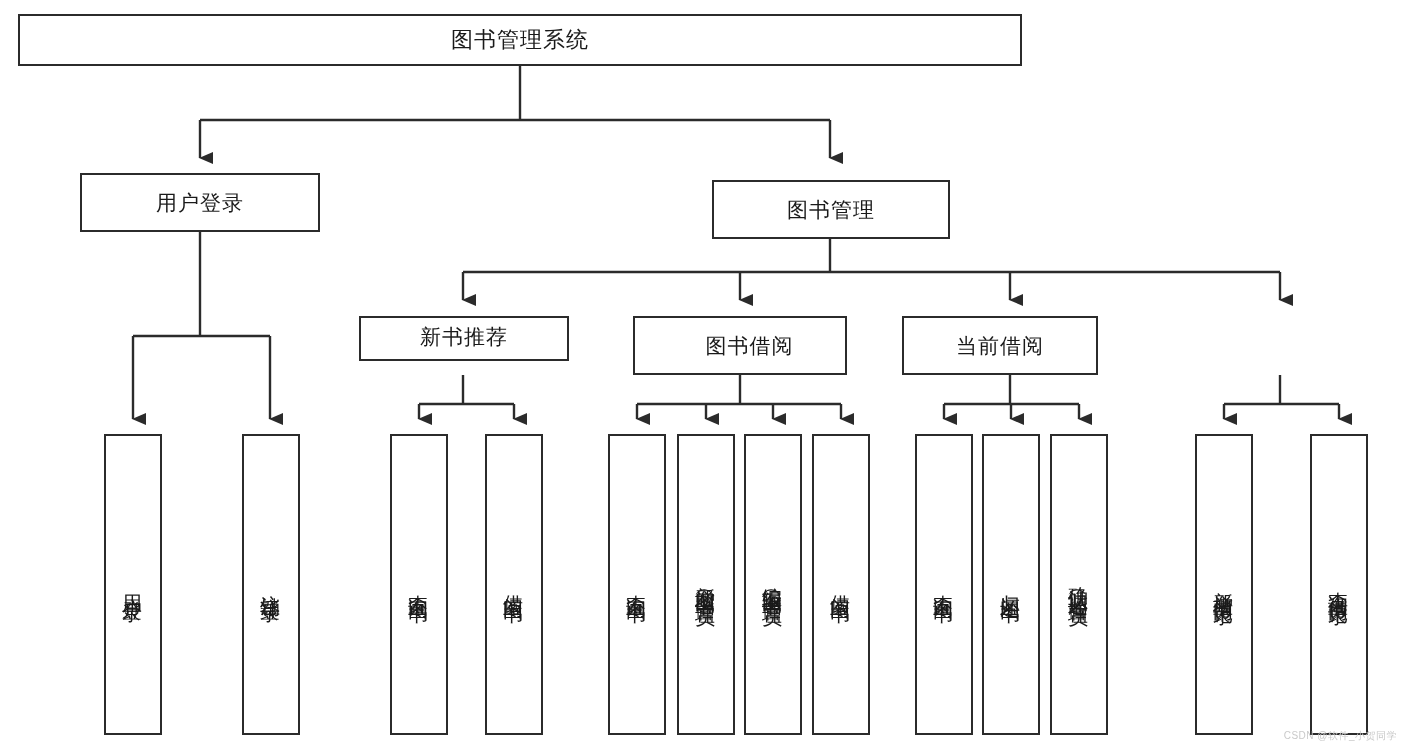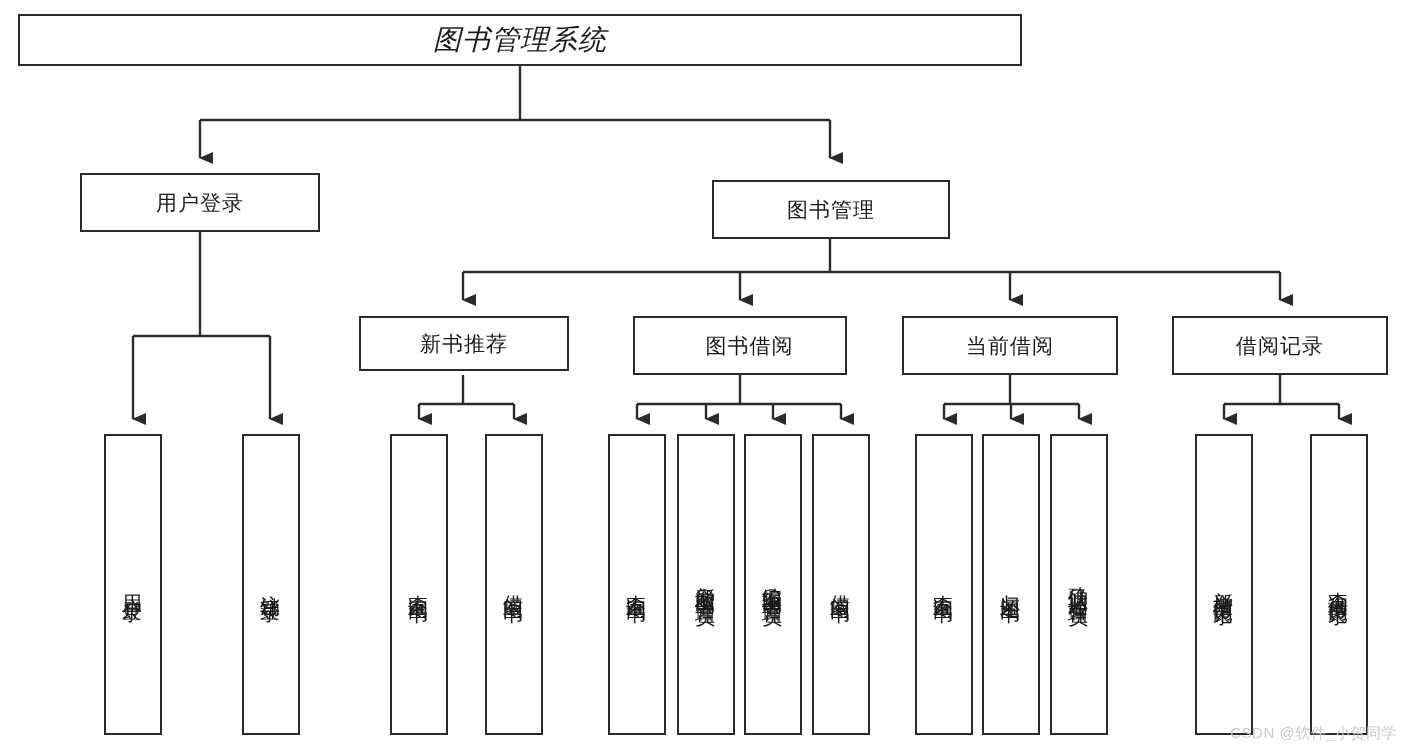--- a/index.html
+++ b/index.html
@@ -41,22 +41,21 @@
     align-items: center;
     justify-content: center;
     padding: 4px 0;
   }
   .node.vert span {
     writing-mode: vertical-rl;
     text-orientation: upright;
     display: block;
   }
   #title-node {
-    font-size: 28px;
-    font-style: italic;
+    font-size: 22px;
   }
   svg.links {
     position: absolute;
     left: 0;
     top: 0;
     width: 1405px;
     height: 747px;
     pointer-events: none;
   }
   .link-line {
@@ -64,21 +63,21 @@
     stroke-width: 2.4;
     fill: none;
   }
   .arrow-head {
     fill: #2b2b2b;
   }
   #watermark {
     position: absolute;
     right: 8px;
     bottom: 4px;
-    font-size: 15px;
+    font-size: 10px;
     color: #c9c9c9;
     letter-spacing: 0.5px;
     white-space: nowrap;
   }
 </style>
 </head>
 <body>
 
 <div id="canvas">
 
@@ -129,27 +128,26 @@
     <path class="link-line" d="M 1224 404 L 1224 419" marker-end="url(#arrow)"></path>
     <path class="link-line" d="M 1339 404 L 1339 419" marker-end="url(#arrow)"></path>
   </svg>
 
   <div class="node horiz" id="title-node" style="left:18px; top:14px; width:1004px; height:52px;">图书管理系统</div>
 
   <div class="node horiz" style="left:80px; top:173px; width:240px; height:59px;">用户登录</div>
 
   <div class="node horiz" style="left:712px; top:173px; width:238px; height:59px;margin-top:7px;">图书管理</div>
 
-  <div class="node horiz" style="left:359px; top:316px; width:210px; height:55px;">新书推荐</div>
+  <div class="node horiz" style="left:359px; top:316px; width:210px; height:45px;font-family:Liberation Mono, monospace;">新书推荐</div>
 
   <div class="node horiz" style="left:633px; top:316px; width:214px; height:59px;padding-left:19px;">图书借阅</div>
 
-  <div class="node horiz" style="left:902px; top:316px; width:216px; height:59px;">当前借阅</div>
-
-  <div class="node horiz" style="left:1172px; top:316px; width:216px; height:59px;">借阅记录</div>
+  <div class="node horiz" style="left:902px; top:316px; width:196px; height:59px;">当前借阅</div>
+
 
   <div class="node vert" style="left:104px; top:434px; width:58px; height:301px;">
     <span>用户登录</span>
   </div>
 
   <div class="node vert" style="left:242px; top:434px; width:58px; height:301px;">
     <span>注销登录</span>
   </div>
 
   <div class="node vert" style="left:390px; top:434px; width:58px; height:301px;">

